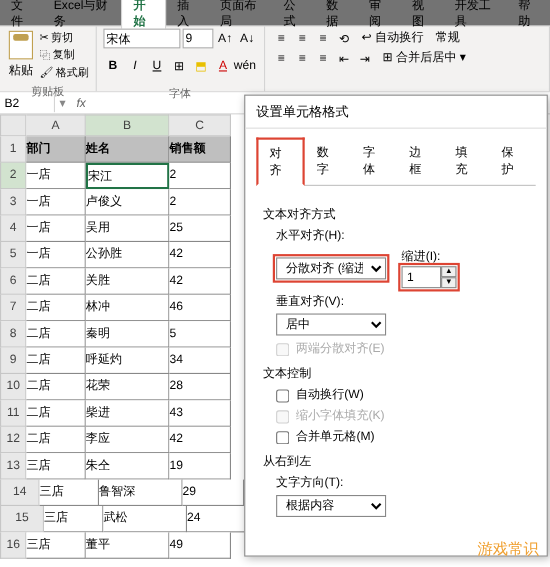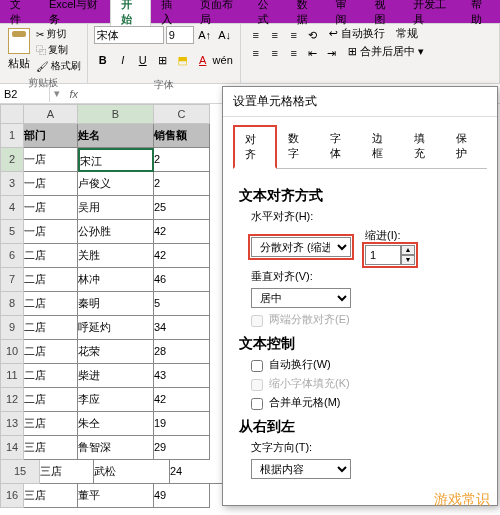--- a/index.html
+++ b/index.html
@@ -1,18 +1,18 @@
 <!DOCTYPE html>
 <html><head>
 <meta charset="utf-8">
 <style>
 * { margin: 0; padding: 0; box-sizing: border-box; font-family: "Microsoft YaHei", sans-serif; }
 body { width: 500px; height: 515px; background: #fff; font-size: 11px; overflow: hidden; position: relative; }
 
-.menubar { display: flex; background: #a21caf; border-bottom: 1px solid #d4d4d4; height: 24px; align-items: center; }
+.menubar { display: flex; background: #737373; border-bottom: 1px solid #d4d4d4; height: 24px; align-items: center; }
 .menubar .tab { padding: 4px 10px; cursor: pointer; }
 .menubar .tab.active { background: #fff; border: 1px solid #d4d4d4; border-bottom: none; color: #217346; font-weight: bold; }
 
 .ribbon { display: flex; background: #f3f2f1; border-bottom: 1px solid #d4d4d4; height: 60px; }
 .ribbon-group { border-right: 1px solid #d4d4d4; padding: 2px 6px; display: flex; flex-direction: column; justify-content: space-between; }
 .ribbon-title { text-align: center; font-size: 10px; color: #666; padding-top: 2px; }
 .paste-area { display: flex; align-items: flex-start; gap: 4px; }
 .paste-btn { display: flex; flex-direction: column; align-items: center; gap: 2px; padding: 2px; }
 .paste-icon { width: 22px; height: 26px; background: #fff; border: 1px solid #c0a050; position: relative; }
 .paste-icon::before { content: ""; position: absolute; top: 2px; left: 3px; width: 14px; height: 6px; background: #c0a050; border-radius: 2px; }
@@ -45,21 +45,21 @@
 .c-a { width: 54px; }
 .c-b { width: 76px; }
 .c-c { width: 56px; }
 
 .dialog { position: absolute; top: 86px; left: 222px; width: 276px; height: 420px; background: #fff; border: 1px solid #888; box-shadow: 2px 2px 8px rgba(0,0,0,0.3); }
 .dlg-title { padding: 6px 10px; font-size: 12px; border-bottom: 1px solid #ddd; }
 .dlg-tabs { display: flex; border-bottom: 1px solid #c0c0c0; margin: 8px 10px 0; }
 .dlg-tab { padding: 5px 10px; border: 1px solid transparent; cursor: pointer; font-size: 11px; }
 .dlg-tab.active { border: 2px solid #d43; border-bottom: 2px solid #fff; background: #fff; margin-bottom: -1px; }
 .dlg-body { padding: 10px 16px; }
-.dlg-section { font-size: 14px; margin: 8px 0 4px; font-weight: bold; }
+.dlg-section { font-size: 11px; margin: 8px 0 4px; }
 .dlg-field { display: flex; align-items: center; gap: 8px; margin: 4px 0 4px 12px; font-size: 11px; }
 .dlg-select-wrap { position: relative; display: inline-block; }
 .dlg-select { border: 1px solid #888; background: #fff; font-size: 11px; height: 20px; width: 100px; padding: 0 4px; }
 .red-box { outline: 2px solid #d43; outline-offset: 1px; }
 .spinner { display: flex; align-items: center; }
 .spinner input { width: 36px; height: 20px; border: 1px solid #888; text-align: left; padding: 0 4px; font-size: 11px; }
 .spinner-btns { display: flex; flex-direction: column; }
 .spinner-btns div { width: 14px; height: 10px; border: 1px solid #888; background: #f0f0f0; font-size: 7px; text-align: center; line-height: 8px; cursor: pointer; }
 .chk { display: flex; align-items: flex-end; gap: 6px; margin: 4px 0 4px 12px; font-size: 11px; }
 .chk input { width: 12px; height: 12px; }
@@ -241,21 +241,21 @@
           <div class="cell c-b">李应</div>
           <div class="cell c-c">42</div>
         </div>
         <div class="data-row">
           <div class="rowhdr" style="width: 24px;">13</div>
           <div class="cell c-a">三店</div>
           <div class="cell c-b">朱仝</div>
           <div class="cell c-c">19</div>
         </div>
         <div class="data-row">
-          <div class="rowhdr" style="width: 24px;">14</div>
+          <div class="rowhdr" style="width: 36px;">14</div>
           <div class="cell c-a">三店</div>
           <div class="cell c-b">鲁智深</div>
           <div class="cell c-c">29</div>
         </div>
         <div class="data-row">
           <div class="rowhdr" style="width: 40px;">15</div>
           <div class="cell c-a">三店</div>
           <div class="cell c-b">武松</div>
           <div class="cell c-c">24</div>
         </div>

